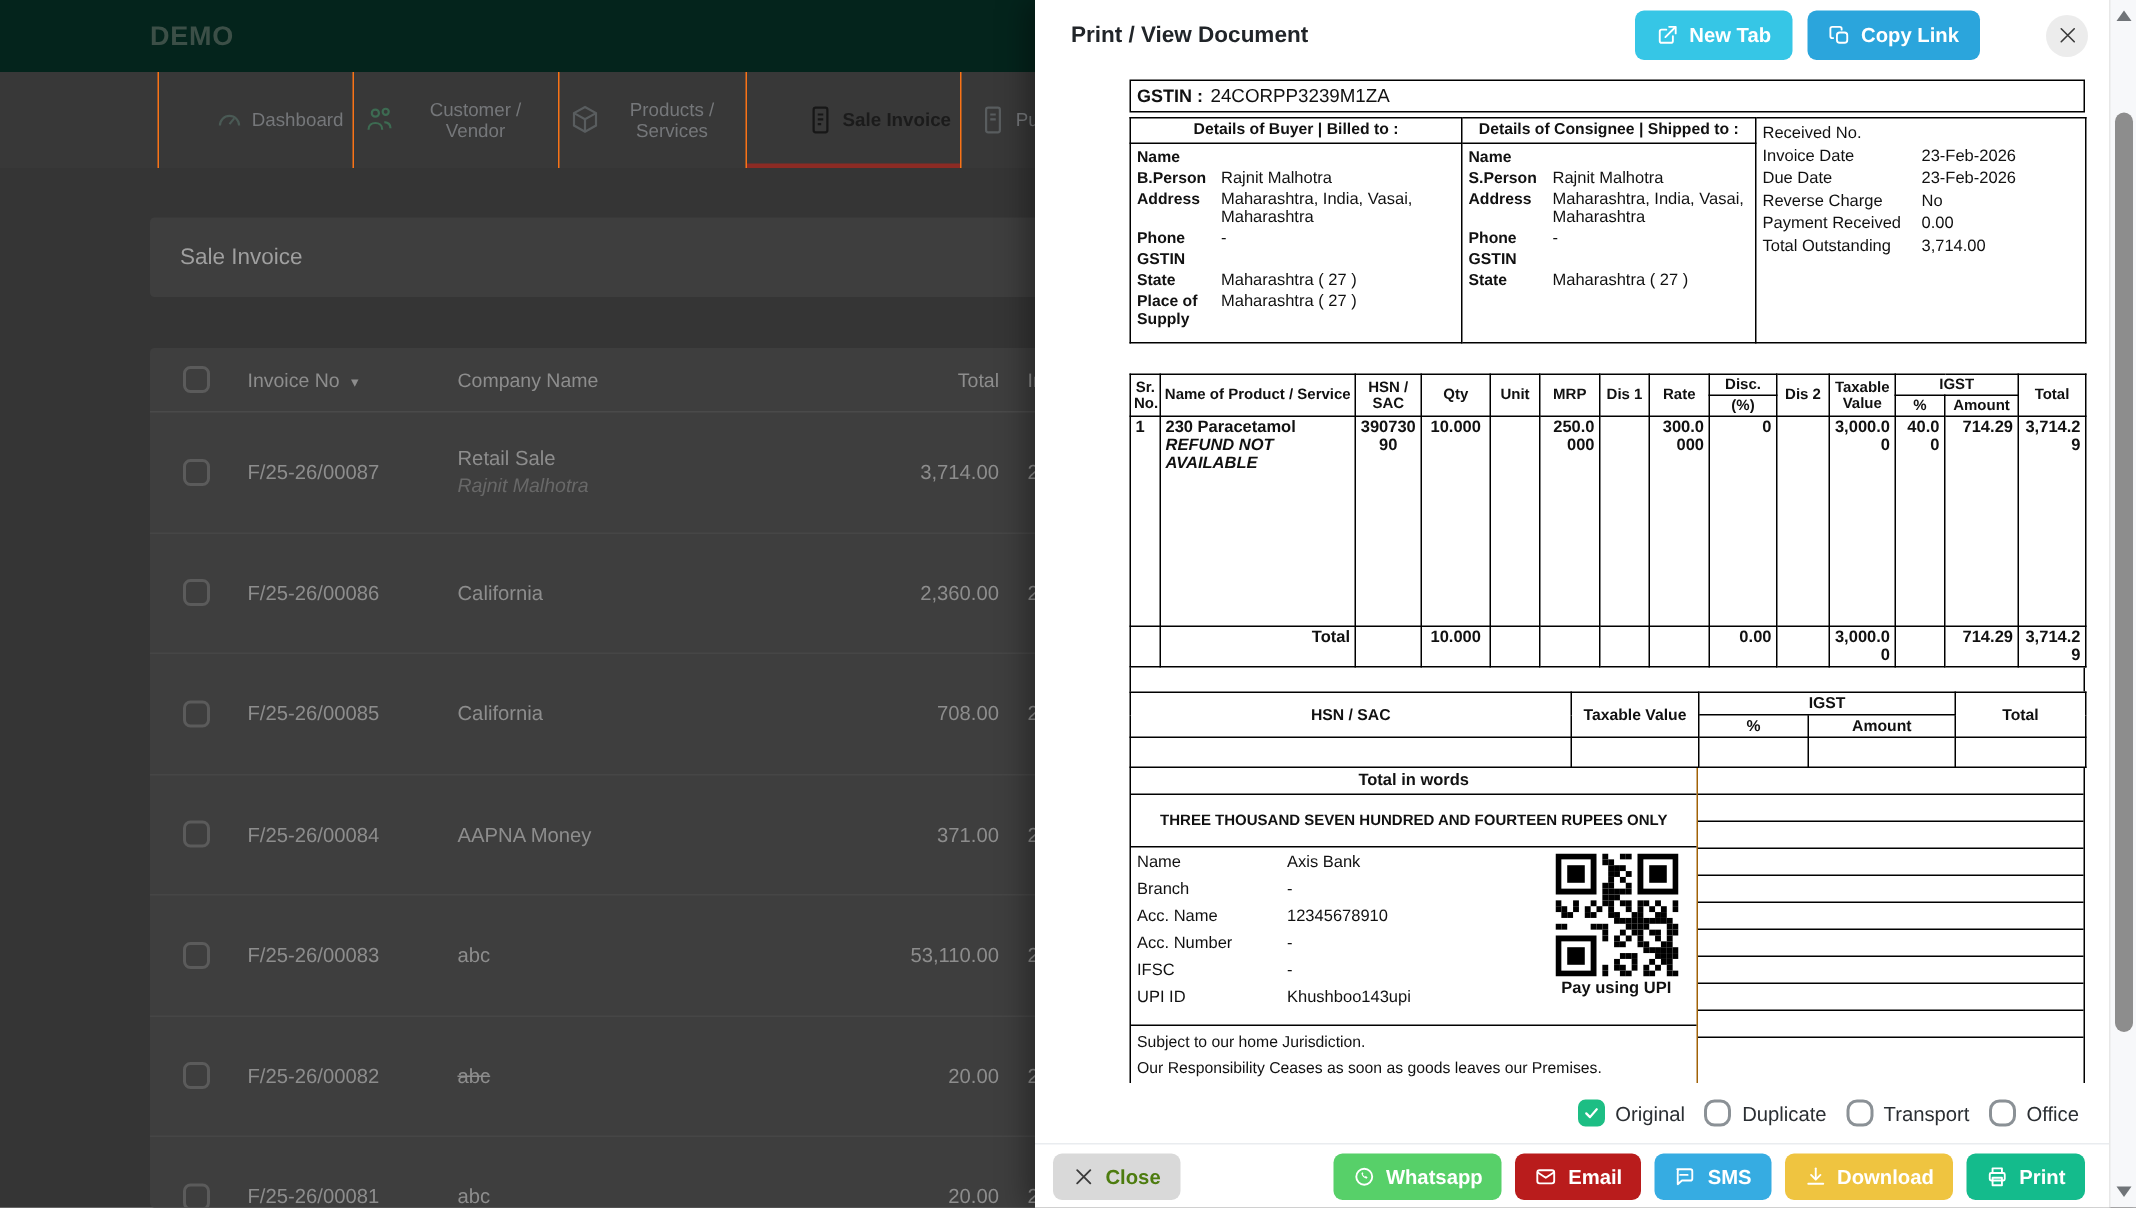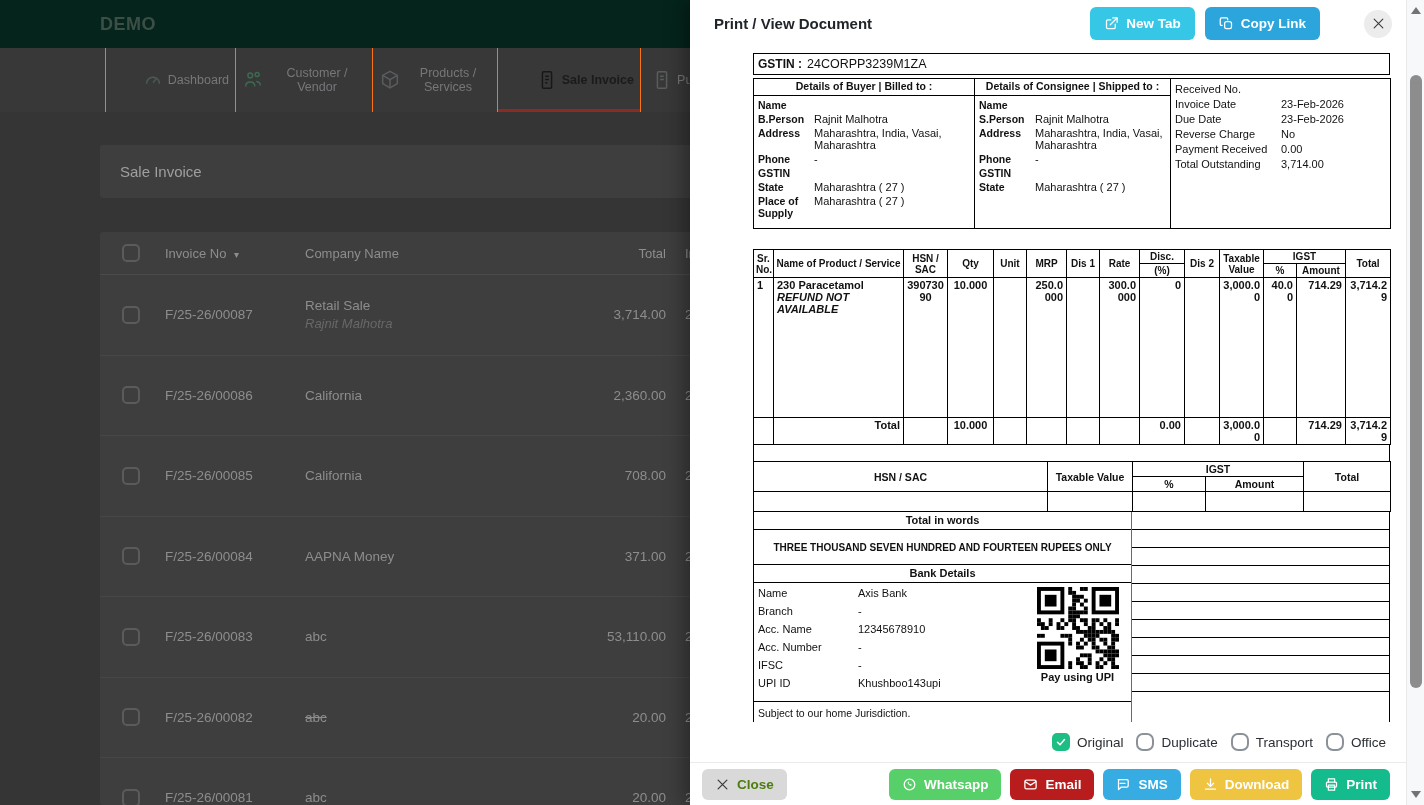--- a/index.html
+++ b/index.html
@@ -478,21 +478,20 @@
               <td></td>
               <td></td>
             </tr>
       </tbody>
         </table>
 
       <div class="bottom">
         <div class="doc-left">
           <div class="w-row sec-hdr">Total in words</div>
           <div class="w-row words">THREE THOUSAND SEVEN HUNDRED AND FOURTEEN RUPEES ONLY</div>
-          <div class="w-row sec-hdr">Bank Details</div>
           <div class="w-row bank">
             <div class="fld">
                 <span class="fl">Name</span>
                 <span class="fv">Axis Bank</span>
               </div>
             <div class="fld">
                 <span class="fl">Branch</span>
                 <span class="fv">-</span>
               </div>
             <div class="fld">

